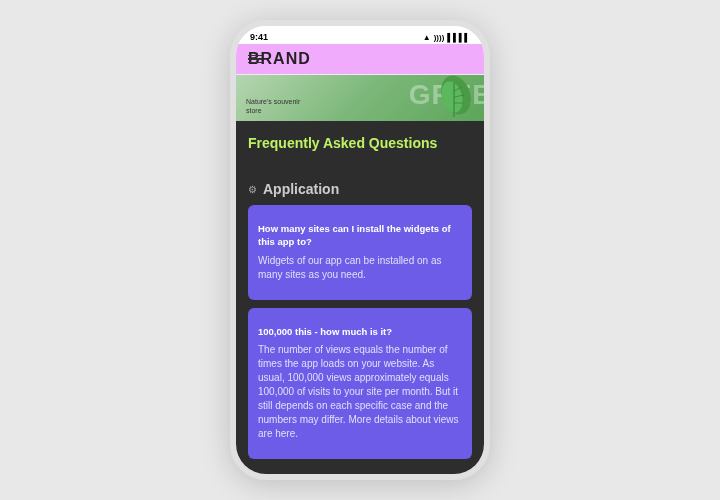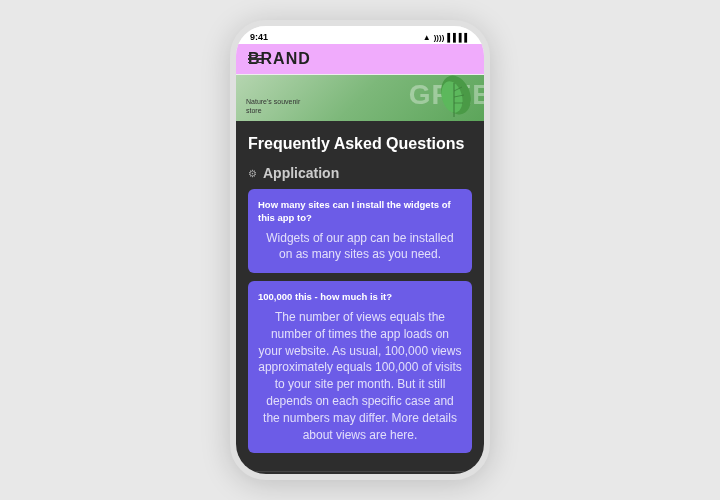--- a/index.html
+++ b/index.html
@@ -136,24 +136,24 @@
       overflow-y: auto;
       overflow-x: hidden;
     }
     .main-content::-webkit-scrollbar { display: none; }
 
     .faq-section {
       padding: 14px 12px 10px;
     }
 
     .faq-title {
-      font-size: 16px;
+      font-size: 14px;
       font-weight: 700;
-      color: #ffffff;
-      margin-bottom: 12px;
+      color: #bef264;
+      margin-bottom: 30px;
     }
 
     .category-header {
       display: flex;
       align-items: center;
       gap: 6px;
       margin-bottom: 8px;
     }
     .category-icon {
       font-size: 10px;
@@ -161,35 +161,34 @@
     }
     .category-label {
       font-size: 14px;
       font-weight: 600;
       color: #ccc;
     }
 
     .faq-card {
       background: #6c5ce7;
       border-radius: 6px;
-      padding: 10px 10px;
+      padding: 18px 10px;
       margin-bottom: 8px;
     }
     .faq-card-question {
       font-size: 9.5px;
       font-weight: 700;
       color: #ffffff;
       margin-bottom: 5px;
       line-height: 1.35;
     }
     .faq-card-answer {
-      font-size: 12px;
+      font-size: 10px;
       color: rgba(255,255,255,0.8);
       line-height: 1.4;
-      text-align: center;
     }
 
     .support-section {
       padding: 0 12px 10px;
       border-top: 1px solid #444;
       padding-top: 8px;
     }
     .support-preview {
       background: #6c5ce7;
       border-radius: 6px;

